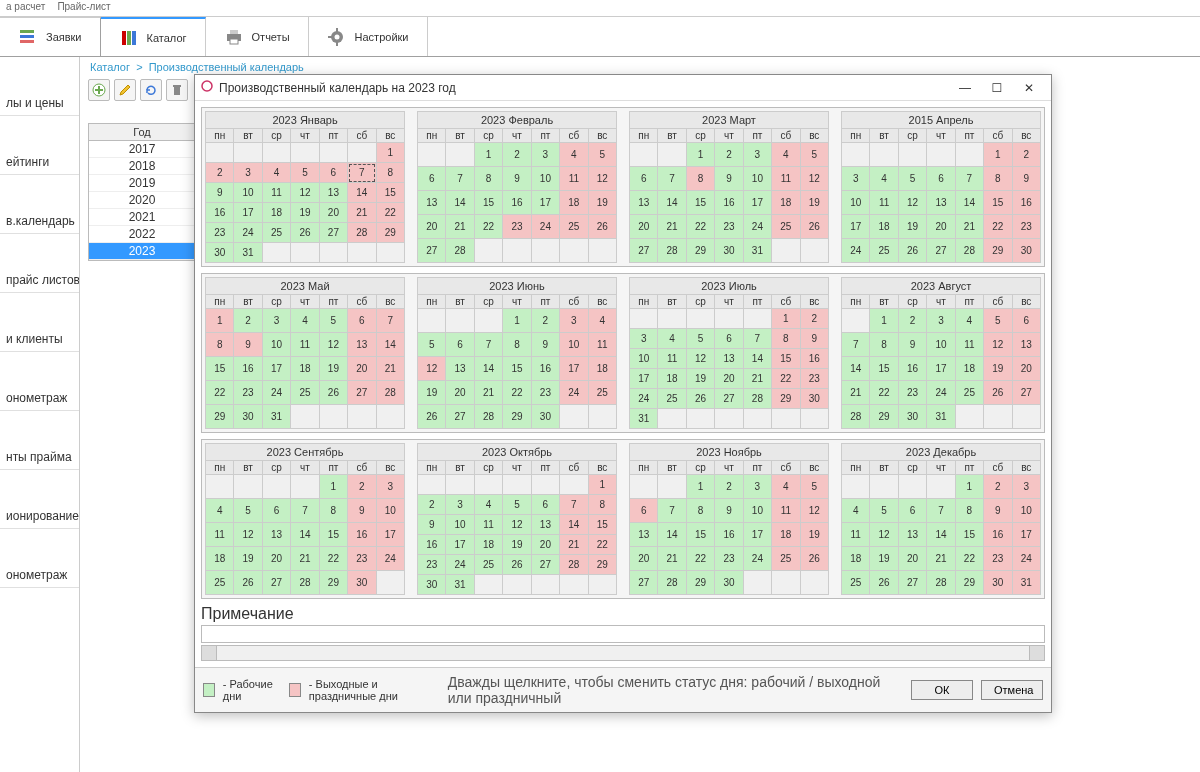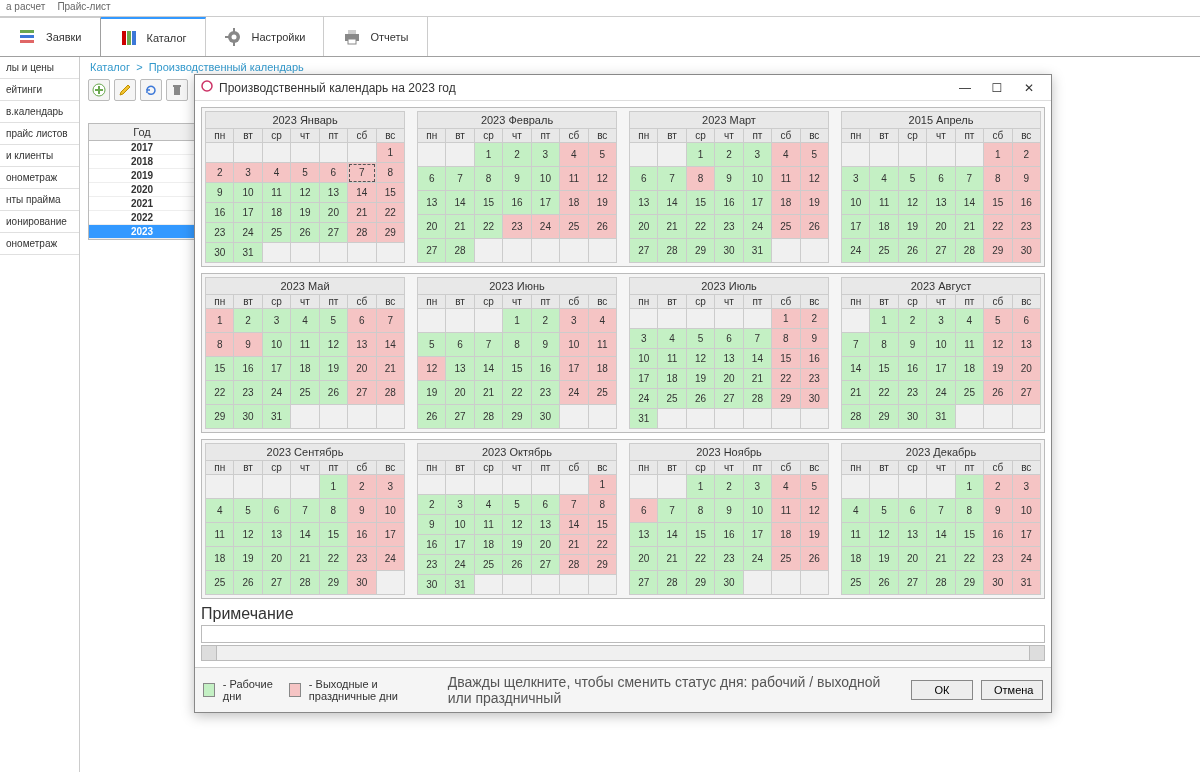--- a/index.html
+++ b/index.html
@@ -12,33 +12,33 @@
 
 .main-tabs { height: 40px; display: flex; border-bottom: 1px solid #a0a0a0; background: #fff; }
 .main-tab { display: flex; align-items: center; gap: 8px; padding: 0 18px; border-right: 1px solid #ccc; cursor: pointer; }
 .main-tab.first { border-top: 1px solid #ccc; border-right: 1px solid #a0a0a0; }
 .main-tab.active { border-top: 2px solid #3399ff; background: #fff; }
 .tab-icon { width: 20px; height: 20px; display: inline-block; }
 
 
 .layout { display: flex; height: calc(100vh - 57px); }
 .sidebar { width: 80px; border-right: 1px solid #ccc; background: #fff; }
-.sidebar div { padding: 5px 6px; border-bottom: 1px solid #e0e0e0; font-size: 10px; cursor: pointer; white-space: nowrap; overflow: hidden; }
+.sidebar div { padding: 5px 6px; border-bottom: 1px solid #e0e0e0; font-size: 12px; cursor: pointer; white-space: nowrap; overflow: hidden; margin-top: 34px; }
 
 
 .content { flex: 1; padding: 0 8px; }
 .breadcrumb { padding: 4px 2px; color: #3399cc; font-size: 11px; }
 .breadcrumb a { color: #3399cc; text-decoration: none; }
 .toolbar { display: flex; gap: 4px; padding: 2px 0; }
 .tbtn { width: 22px; height: 22px; border: 1px solid #bbb; background: #f5f5f5; display: flex; align-items: center; justify-content: center; cursor: pointer; border-radius: 2px; }
 
 
 .year-panel { width: 108px; margin-top: 20px; border: 1px solid #bbb; }
 .year-head { background: #f0f0f0; text-align: center; border-bottom: 1px solid #bbb; padding: 2px; font-size: 11px; }
-.year-row { text-align: center; padding: 1px; font-size: 10px; border-bottom: 1px solid #eee; cursor: pointer; font-weight: bold; }
+.year-row { text-align: center; padding: 1px; font-size: 12px; border-bottom: 1px solid #eee; cursor: pointer; }
 .year-row.sel { background: #3399ff; color: #fff; }
 
 
 .modal { position: absolute; left: 194px; top: 74px; width: 858px; background: #fff; border: 1px solid #888; box-shadow: 0 3px 12px rgba(0,0,0,0.25); }
 .titlebar { height: 26px; display: flex; align-items: center; padding: 0 6px; border-bottom: 1px solid #ddd; font-size: 12px; }
 .titlebar .spacer { flex: 1; }
 .winbtn { width: 32px; height: 22px; display: flex; align-items: center; justify-content: center; cursor: pointer; font-size: 12px; }
 
 .modal-body { padding: 6px 6px 0 6px; }
 
@@ -96,38 +96,38 @@
           <rect x="3" y="3" width="4" height="14" fill="#cc0000"></rect>
           <rect x="8" y="3" width="4" height="14" fill="#6aa84f"></rect>
           <rect x="13" y="3" width="4" height="14" fill="#3c78d8"></rect>
         </svg>
     </span>
     <span>Каталог</span>
   </div>
   <div class="main-tab">
     <span class="tab-icon">
       <svg viewBox="0 0 20 20">
+          <rect x="3" y="7" width="14" height="7" fill="#888"></rect>
+          <rect x="6" y="3" width="8" height="4" fill="#ccc"></rect>
+          <rect x="6" y="12" width="8" height="5" fill="#fff" stroke="#888"></rect>
+        </svg>
+    </span>
+    <span>Отчеты</span>
+  </div>
+  <div class="main-tab">
+    <span class="tab-icon">
+      <svg viewBox="0 0 20 20">
           <circle cx="10" cy="10" r="6" fill="#888"></circle>
           <circle cx="10" cy="10" r="2.5" fill="#fff"></circle>
           <rect x="9" y="1" width="2" height="4" fill="#888"></rect>
           <rect x="9" y="15" width="2" height="4" fill="#888"></rect>
           <rect x="1" y="9" width="4" height="2" fill="#888"></rect>
         </svg>
     </span>
     <span>Настройки</span>
-  </div>
-  <div class="main-tab">
-    <span class="tab-icon">
-      <svg viewBox="0 0 20 20">
-          <rect x="3" y="7" width="14" height="7" fill="#888"></rect>
-          <rect x="6" y="3" width="8" height="4" fill="#ccc"></rect>
-          <rect x="6" y="12" width="8" height="5" fill="#fff" stroke="#888"></rect>
-        </svg>
-    </span>
-    <span>Отчеты</span>
   </div>
 </div>
 
 <div class="layout">
   <div class="sidebar" id="sidebar">
       <div>лы и цены</div>
       <div>ейтинги</div>
       <div>в.календарь</div>
       <div>прайс листов</div>
       <div>и клиенты</div>

